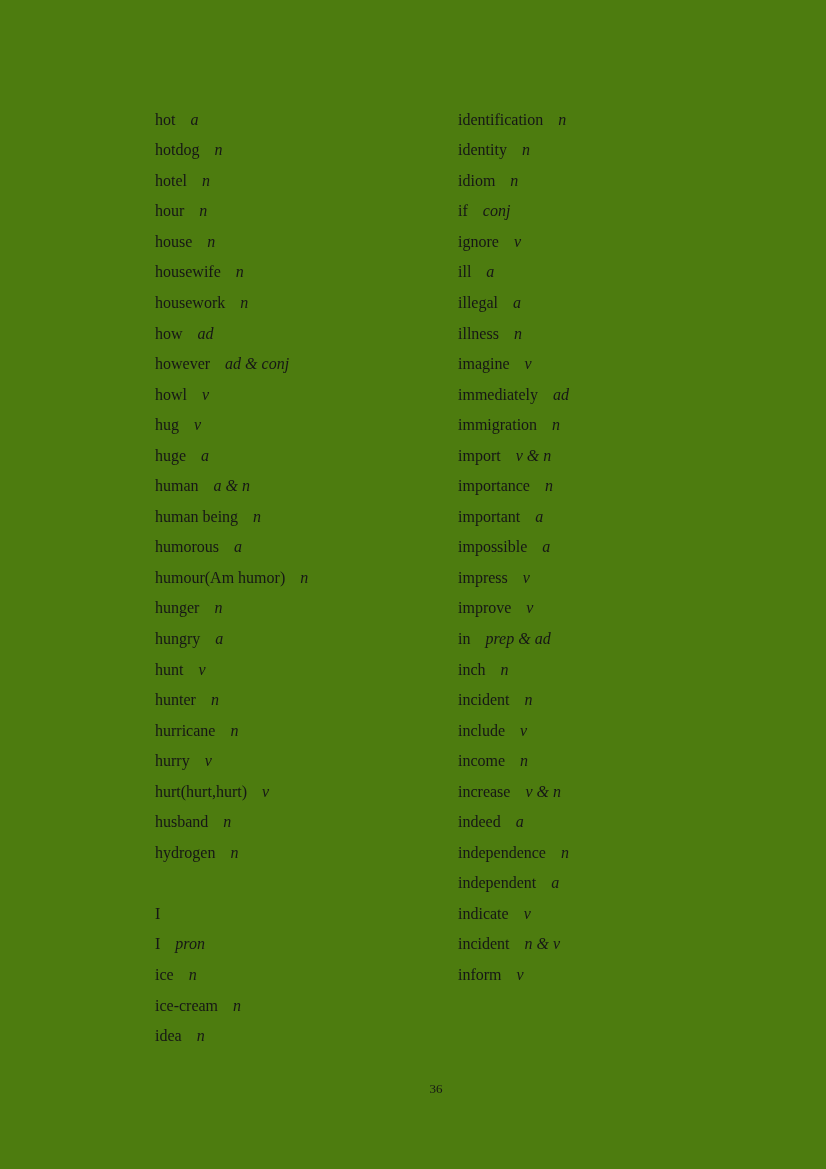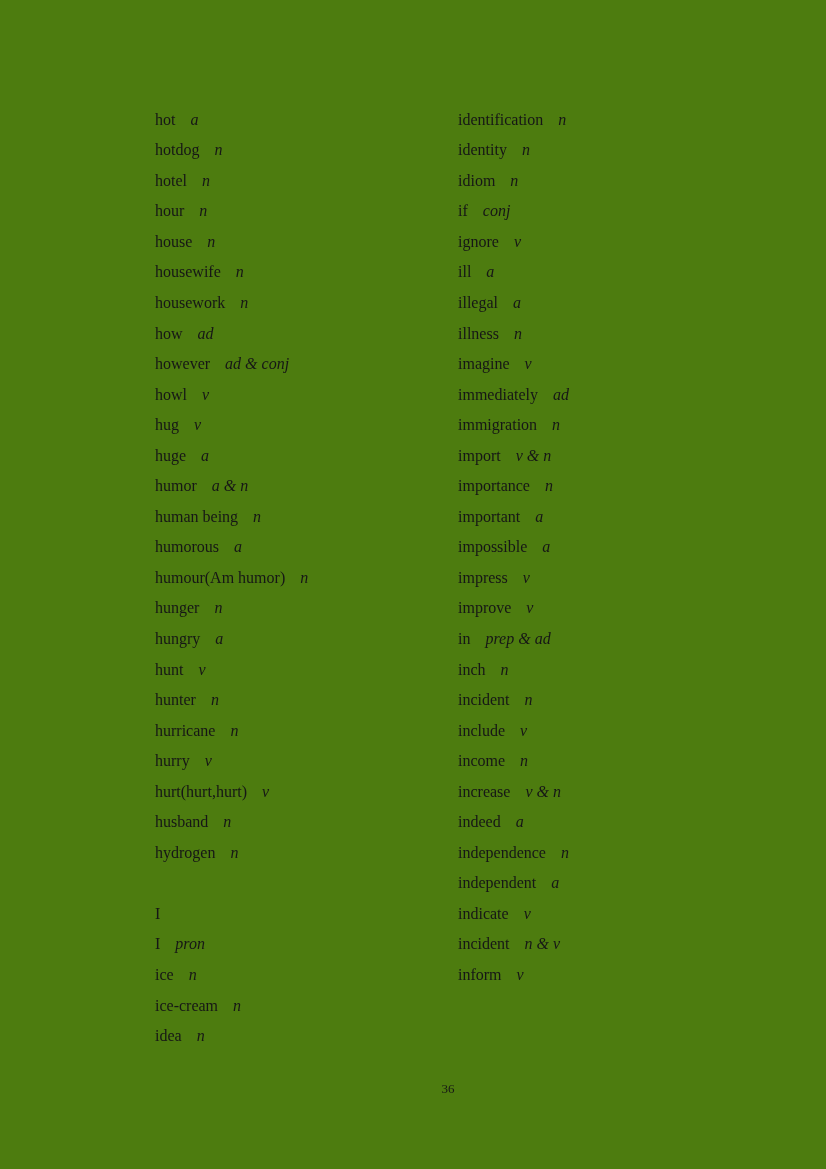--- a/index.html
+++ b/index.html
@@ -32,21 +32,21 @@
     white-space: pre;
   }
   .pos {
     font-style: italic;
     margin-left: 15px;
   }
   .it { }
   .page-number {
     position: absolute;
     top: 1081px;
-    left: 448px;
+    left: 436px;
     transform: translateX(-50%);
     font-size: 13px;
     font-family: "Liberation Serif", serif;
     color: #161616;
   }
 </style>
 </head>
 <body>
 
 <div class="page">
@@ -56,21 +56,21 @@
       <div class="row"><span class="word">hotel</span><span class="pos">n</span></div>
       <div class="row"><span class="word">hour</span><span class="pos">n</span></div>
       <div class="row"><span class="word">house</span><span class="pos">n</span></div>
       <div class="row"><span class="word">housewife</span><span class="pos">n</span></div>
       <div class="row"><span class="word">housework</span><span class="pos">n</span></div>
       <div class="row"><span class="word">how</span><span class="pos">ad</span></div>
       <div class="row"><span class="word">however</span><span class="pos">ad &amp; conj</span></div>
       <div class="row"><span class="word">howl</span><span class="pos">v</span></div>
       <div class="row"><span class="word">hug</span><span class="pos">v</span></div>
       <div class="row"><span class="word">huge</span><span class="pos">a</span></div>
-      <div class="row"><span class="word">humor</span><span class="pos">a &amp; n</span></div>
+      <div class="row"><span class="word">human</span><span class="pos">a &amp; n</span></div>
       <div class="row"><span class="word">human being</span><span class="pos">n</span></div>
       <div class="row"><span class="word">humorous</span><span class="pos">a</span></div>
       <div class="row"><span class="word"><span>humour(</span><span class="it">Am</span><span> humor)</span></span><span class="pos">n</span></div>
       <div class="row"><span class="word">hunger</span><span class="pos">n</span></div>
       <div class="row"><span class="word">hungry</span><span class="pos">a</span></div>
       <div class="row"><span class="word">hunt</span><span class="pos">v</span></div>
       <div class="row"><span class="word">hunter</span><span class="pos">n</span></div>
       <div class="row"><span class="word">hurricane</span><span class="pos">n</span></div>
       <div class="row"><span class="word">hurry</span><span class="pos">v</span></div>
       <div class="row"><span class="word">hurt(hurt,hurt)</span><span class="pos">v</span></div>

